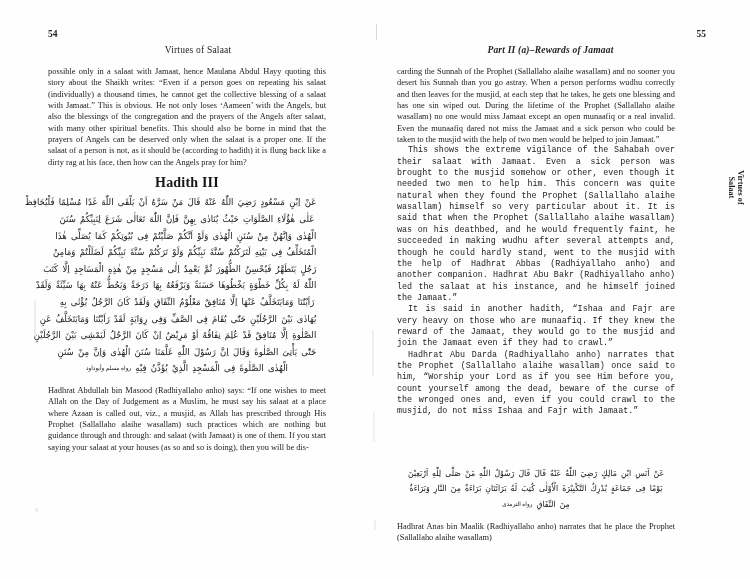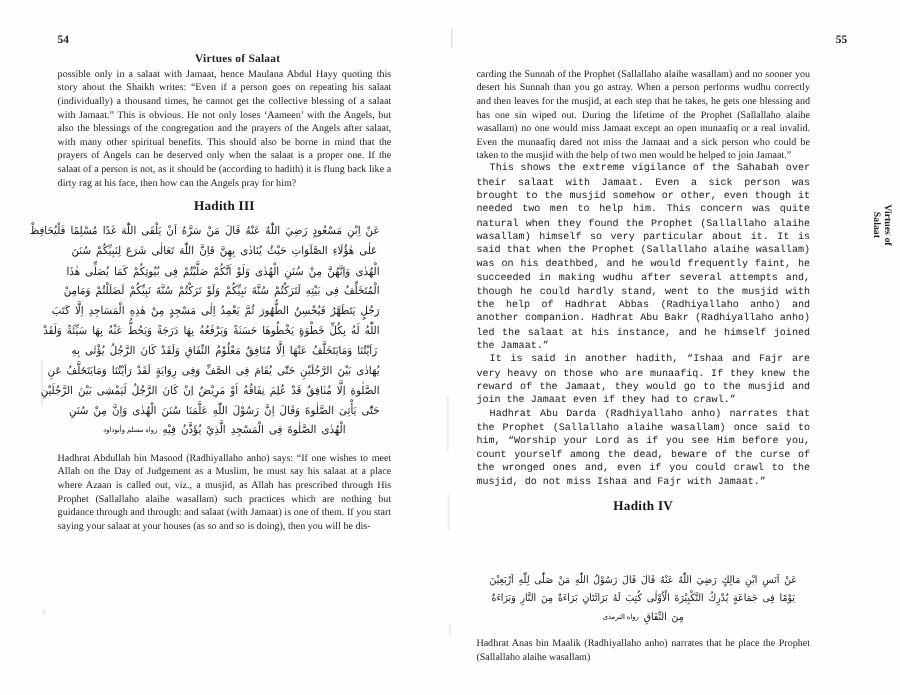--- a/index.html
+++ b/index.html
@@ -70,31 +70,31 @@
     color: #242424;
   }
   .folio-left  { left: 48px; }
   .folio-right { right: 44px; }
 
   .rh-title {
     position: absolute;
     width: 100%;
     text-align: center;
     font-size: 9.5px;
-    font-weight: 700;
+    font-weight: 400;
     color: #242424;
   }
   .rh-title.italic {
     font-style: italic;
     font-weight: 600;
   }
 
   .column {
     position: absolute;
-    top: 56px;
+    top: 66px;
     width: 278px;
     font-size: 8.4px;
     line-height: 11.35px;
     text-align: justify;
     text-justify: inter-word;
     color: #1b1b1b;
   }
   .col-left  { left: 48px; }
   .col-right { left: 22px; }
 
@@ -106,21 +106,21 @@
     text-indent: 11px;
     font-family: Liberation Mono, monospace;
   }
   .column p + p {
     margin-top: 0;
   }
 
   .hadith-head {
     margin: 9px 0 6px 0;
     text-align: center;
-    font-size: 11px;
+    font-size: 14px;
     font-weight: 700;
     letter-spacing: .2px;
     color: #161616;
   }
 
   
   .arabic {
     direction: rtl;
     text-align: center;
     font-family: Liberation Sans, sans-serif;
@@ -215,29 +215,31 @@
       </div>
 
       <p>Hadhrat Abdullah bin Masood (Radhiyallaho anho) says: “If one wishes to meet Allah on the Day of Judgement as a Muslim, he must say his salaat at a place where Azaan is called out, viz., a musjid, as Allah has prescribed through His Prophet (Sallallaho alaihe wasallam) such practices which are nothing but guidance through and through: and salaat (with Jamaat) is one of them. If you start saying your salaat at your houses (as so and so is doing), then you will be dis-</p>
     </div>
   </div>
 
   <div class="page page-right">
 
     <div class="folio folio-right">55</div>
 
+    <div class="running-head rh-right">
+      <div class="rh-title italic">Part II (a)–Rewards of Jamaat</div>
+    </div>
 
     <div class="column col-right">
 
       <p>carding the Sunnah of the Prophet (Sallallaho alaihe wasallam) and no sooner you desert his Sunnah than you go astray. When a person performs wudhu correctly and then leaves for the musjid, at each step that he takes, he gets one blessing and has one sin wiped out. During the lifetime of the Prophet (Sallallaho alaihe wasallam) no one would miss Jamaat except an open munaafiq or a real invalid. Even the munaafiq dared not miss the Jamaat and a sick person who could be taken to the musjid with the help of two men would be helped to join Jamaat.”</p>
       <p class="indent">This shows the extreme vigilance of the Sahabah over their salaat with Jamaat. Even a sick person was brought to the musjid somehow or other, even though it needed two men to help him. This concern was quite natural when they found the Prophet (Sallallaho alaihe wasallam) himself so very particular about it. It is said that when the Prophet (Sallallaho alaihe wasallam) was on his deathbed, and he would frequently faint, he succeeded in making wudhu after several attempts and, though he could hardly stand, went to the musjid with the help of Hadhrat Abbas (Radhiyallaho anho) and another companion. Hadhrat Abu Bakr (Radhiyallaho anho) led the salaat at his instance, and he himself joined the Jamaat.”</p>
       <p class="indent">It is said in another hadith, “Ishaa and Fajr are very heavy on those who are munaafiq. If they knew the reward of the Jamaat, they would go to the musjid and join the Jamaat even if they had to crawl.”</p>
       <p class="indent">Hadhrat Abu Darda (Radhiyallaho anho) narrates that the Prophet (Sallallaho alaihe wasallam) once said to him, “Worship your Lord as if you see Him before you, count yourself among the dead, beware of the curse of the wronged ones and, even if you could crawl to the musjid, do not miss Ishaa and Fajr with Jamaat.”</p>
 
-      <div class="hadith-head">Hadith IV</div>
 
       <div class="arabic arabic-4">
         <span class="line">عَنْ اَنَسِ ابْنِ مَالِكٍ رَضِيَ اللّٰهُ عَنْهُ قَالَ قَالَ رَسُوْلُ اللّٰهِ مَنْ صَلّٰى لِلّٰهِ اَرْبَعِيْنَ</span>
         <span class="line">يَوْمًا فِى جَمَاعَةٍ يُدْرِكُ التَّكْبِيْرَةَ الْاُوْلٰى كُتِبَ لَهُ بَرَائَتَانِ بَرَاءَةٌ مِنَ النَّارِ وَبَرَاءَةٌ</span>
         <span class="line">
           <span>مِنَ النِّفَاقِ</span>
           <span class="narr">رواه الترمذى</span>
         </span>
       </div>
 

